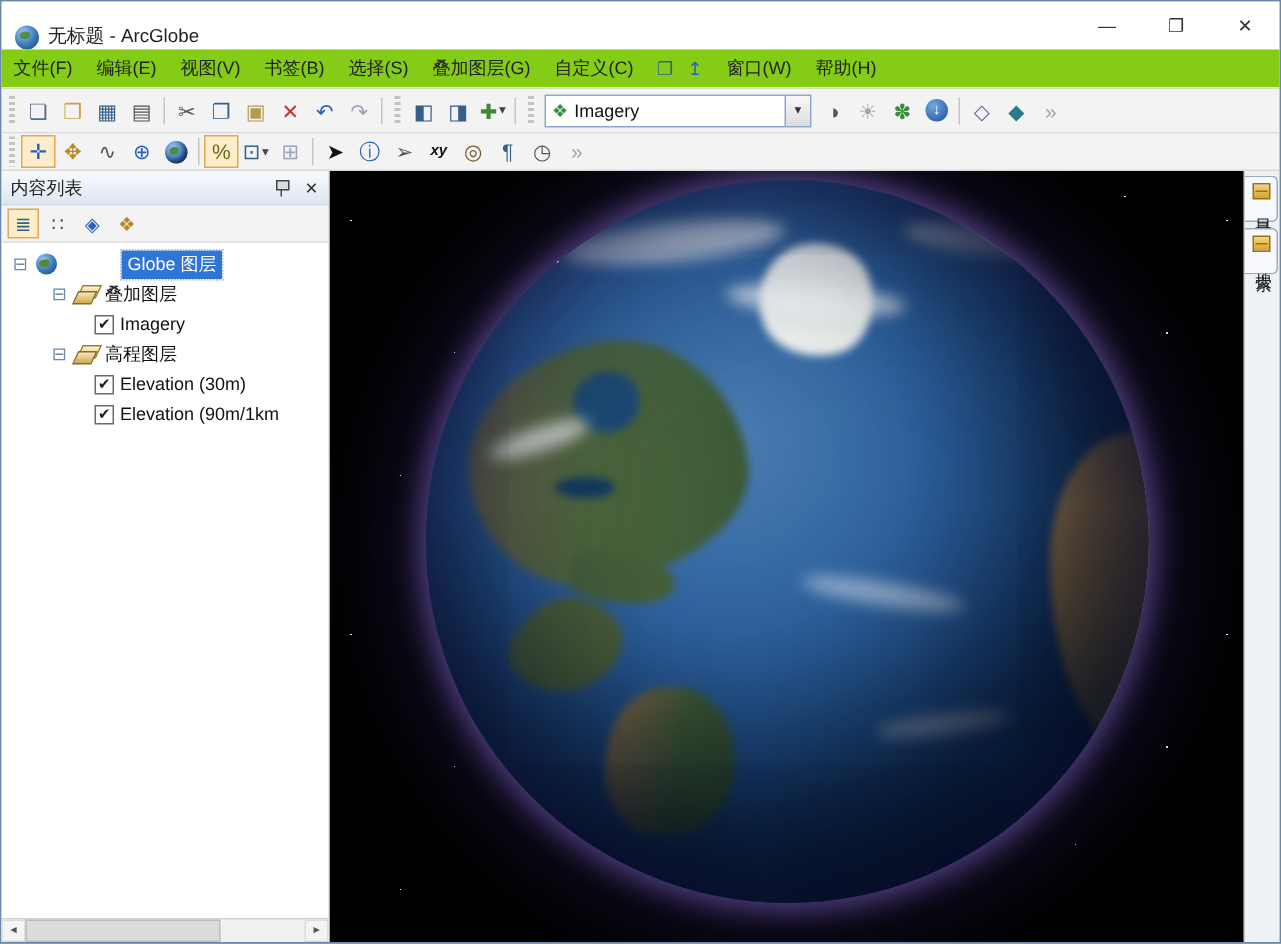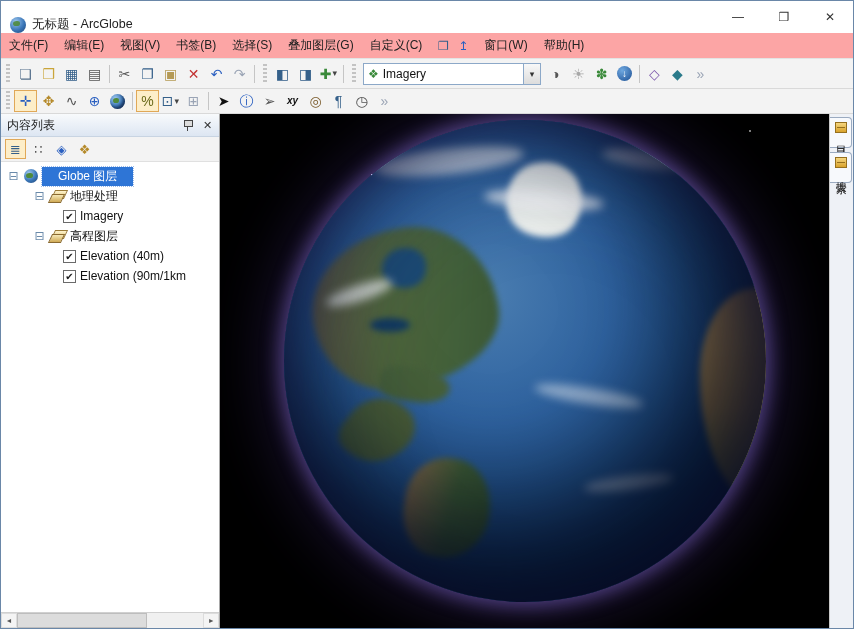--- a/index.html
+++ b/index.html
@@ -11,21 +11,21 @@
   .app-ico { width:16px; height:16px; border-radius:50%; margin:0 6px 0 9px;
     background:radial-gradient(circle at 35% 30%, #9ec7ee, #3a76b8 55%, #1c3f70); position:relative; }
   .app-ico::after { content:""; position:absolute; width:7px; height:5px; left:3px; top:4px;
     background:#4f8a3c; border-radius:60% 40% 50% 50%; opacity:.9; }
   .title-text { font-size:12.5px; color:#222; }
   .win-controls { margin-left:auto; display:flex; height:100%; }
   .win-btn { width:46px; height:100%; display:flex; align-items:center; justify-content:center;
     font-size:12px; color:#333; }
 
   
-  .menubar { height:26px; background:#fca5a5; display:flex; align-items:center; font-size:12px;
+  .menubar { height:26px; background:#84cc16; display:flex; align-items:center; font-size:12px;
     color:#222; border-bottom:1px solid #e3e3e3; position:relative; flex:0 0 auto; }
   .menu-item { padding:4px 8px; }
   .menu-frag { display:flex; align-items:center; gap:2px; margin:0 4px; }
   .mini-btn { width:18px; height:18px; display:flex; align-items:center; justify-content:center; font-size:12px; }
 
   
   .toolbar { background:#f3f3f3; display:flex; align-items:center; border-bottom:1px solid #d9d9d9; flex:0 0 auto; }
   .tb-row1 { height:30px; }
   .tb-row2 { height:25px; }
   .grip { width:4px; height:20px; margin:0 4px 0 5px;
@@ -79,21 +79,21 @@
   .tree-globe { width:14px; height:14px; flex:0 0 auto; border-radius:50%; position:relative;
     background:radial-gradient(circle at 35% 30%, #9ec7ee, #3a76b8 55%, #1c3f70); }
   .tree-globe::after { content:""; position:absolute; width:7px; height:5px; left:2px; top:4px;
     background:#4f8a3c; border-radius:60% 40% 50% 50%; }
   .layers-ico { width:16px; height:12px; position:relative; flex:0 0 auto; }
   .layers-ico::before { content:""; position:absolute; left:3px; top:0; width:11px; height:7px;
     transform:skewX(-25deg); background:linear-gradient(#fdf3cd,#e2c370); border:1px solid #9a7a38; }
   .layers-ico::after { content:""; position:absolute; left:0; top:4px; width:11px; height:7px;
     transform:skewX(-25deg); background:linear-gradient(#f5e8b8,#d0aa55); border:1px solid #8a6a30; }
   .layers-ico.single::before { display:none; }
-  .sel-label { background:#2e75d6; color:#fff; padding:1px 16px; outline:1px dotted #9cbceb; }
+  .sel-label { background:#2e75d6; color:#fff; padding:1px 4px; outline:1px dotted #9cbceb;margin-left:39px; }
   .cb { width:13px; height:13px; background:#fff; border:1px solid #6a6a6a; display:flex;
     align-items:center; justify-content:center; font-size:10px; color:#1a1a1a; flex:0 0 auto; }
   .toc-hscroll { height:16px; border-top:1px solid #d0d0d0; background:#f0f0f0; display:flex; align-items:stretch; }
   .scroll-arrow { width:16px; display:flex; align-items:center; justify-content:center; font-size:7px;
     color:#555; background:#f4f4f4; border:1px solid #dcdcdc; }
   .scroll-track { flex:1; position:relative; }
   .scroll-thumb { position:absolute; left:0; top:0; bottom:0; width:130px; background:#dcdcdc; border:1px solid #bdbdbd; }
 
   
   .viewport { width:622px; position:relative; background:#000; overflow:hidden; }
@@ -266,34 +266,34 @@
       </div>
       <div class="tree">
         <div class="trow indent1">
           <span class="exp">⊟</span>
           <span class="tree-globe"></span>
           <span class="sel-label">Globe 图层</span>
         </div>
         <div class="trow indent2">
           <span class="exp">⊟</span>
           <span class="layers-ico"></span>
-          <span>地理处理</span>
+          <span>叠加图层</span>
         </div>
         <div class="trow indent3">
           <span class="cb">✔</span>
           <span>Imagery</span>
         </div>
         <div class="trow indent2">
           <span class="exp">⊟</span>
           <span class="layers-ico"></span>
           <span>高程图层</span>
         </div>
         <div class="trow indent3">
           <span class="cb">✔</span>
-          <span>Elevation (40m)</span>
+          <span>Elevation (30m)</span>
         </div>
         <div class="trow indent3">
           <span class="cb">✔</span>
           <span>Elevation (90m/1km</span>
         </div>
       </div>
       <div class="toc-hscroll">
         <span class="scroll-arrow">◄</span>
         <span class="scroll-track">
           <span class="scroll-thumb"></span>

